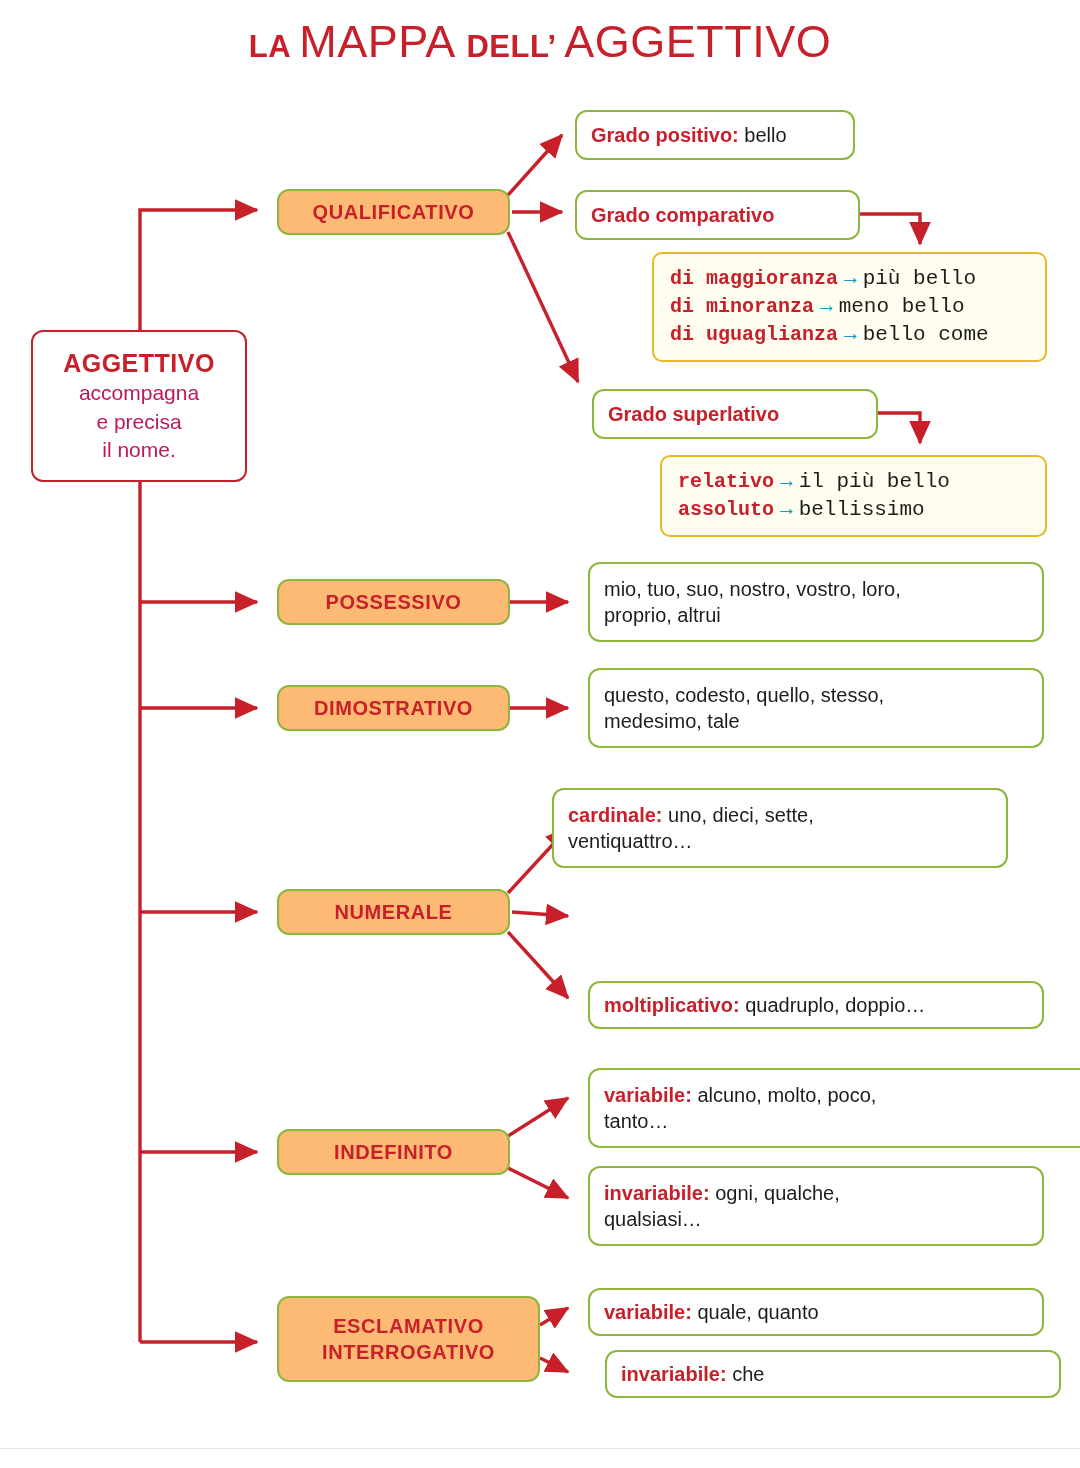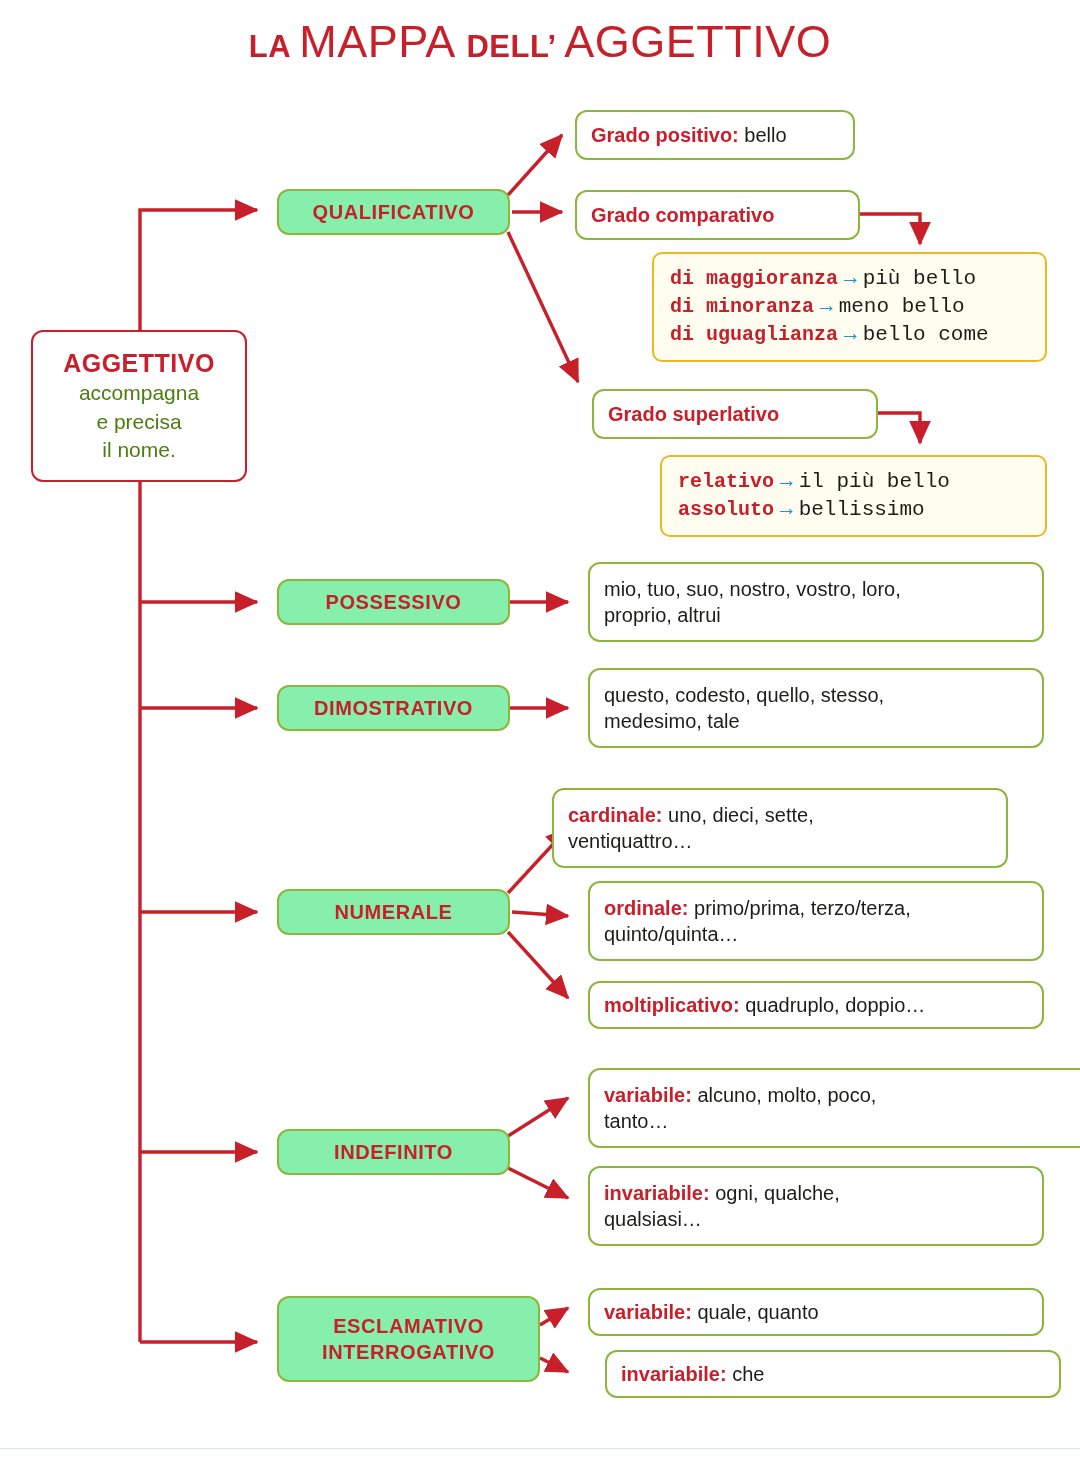--- a/index.html
+++ b/index.html
@@ -64,28 +64,28 @@
     padding: 8px 10px;
   }
   .root .root-title {
     color: #c8202a;
     font-size: 25px;
     font-weight: bold;
     letter-spacing: 0.5px;
     line-height: 1.2;
   }
   .root .root-sub {
-    color: #4d7c0f;
+    color: #be185d;
     font-size: 21px;
     line-height: 1.28;
     margin-top: 2px;
   }
   .cat {
     border: 2px solid #8cb63c;
-    background: #86efac;
+    background: #fdba74;
     align-items: center;
     text-align: center;
     padding: 6px 10px;
   }
   .cat .cat-label {
     color: #c8202a;
     font-size: 20px;
     font-weight: bold;
     letter-spacing: 0.6px;
     line-height: 1.3;
@@ -279,24 +279,20 @@
     <div class="txt">medesimo, tale</div>
   </div>
 
   <div class="node cat" style="left:277px; top:889px; width:233px; height:46px;">
     <div class="cat-label">NUMERALE</div>
   </div>
   <div class="node leaf" style="left:552px; top:788px; width:456px; height:80px;">
     <div class="txt"><span class="lead">cardinale:</span><span> uno, dieci, sette,</span></div>
     <div class="txt">ventiquattro…</div>
   </div>
-  <div class="node leaf" style="left:588px; top:881px; width:456px; height:80px;">
-    <div class="txt"><span class="lead">ordinale:</span><span> primo/prima, terzo/terza,</span></div>
-    <div class="txt">quinto/quinta…</div>
-  </div>
   <div class="node leaf" style="left:588px; top:981px; width:456px; height:48px;">
     <div class="txt"><span class="lead">moltiplicativo:</span><span> quadruplo, doppio…</span></div>
   </div>
 
   <div class="node cat" style="left:277px; top:1129px; width:233px; height:46px;">
     <div class="cat-label">INDEFINITO</div>
   </div>
   <div class="node leaf" style="left:588px; top:1068px; width:536px; height:80px;">
     <div class="txt"><span class="lead">variabile:</span><span> alcuno, molto, poco,</span></div>
     <div class="txt">tanto…</div>

